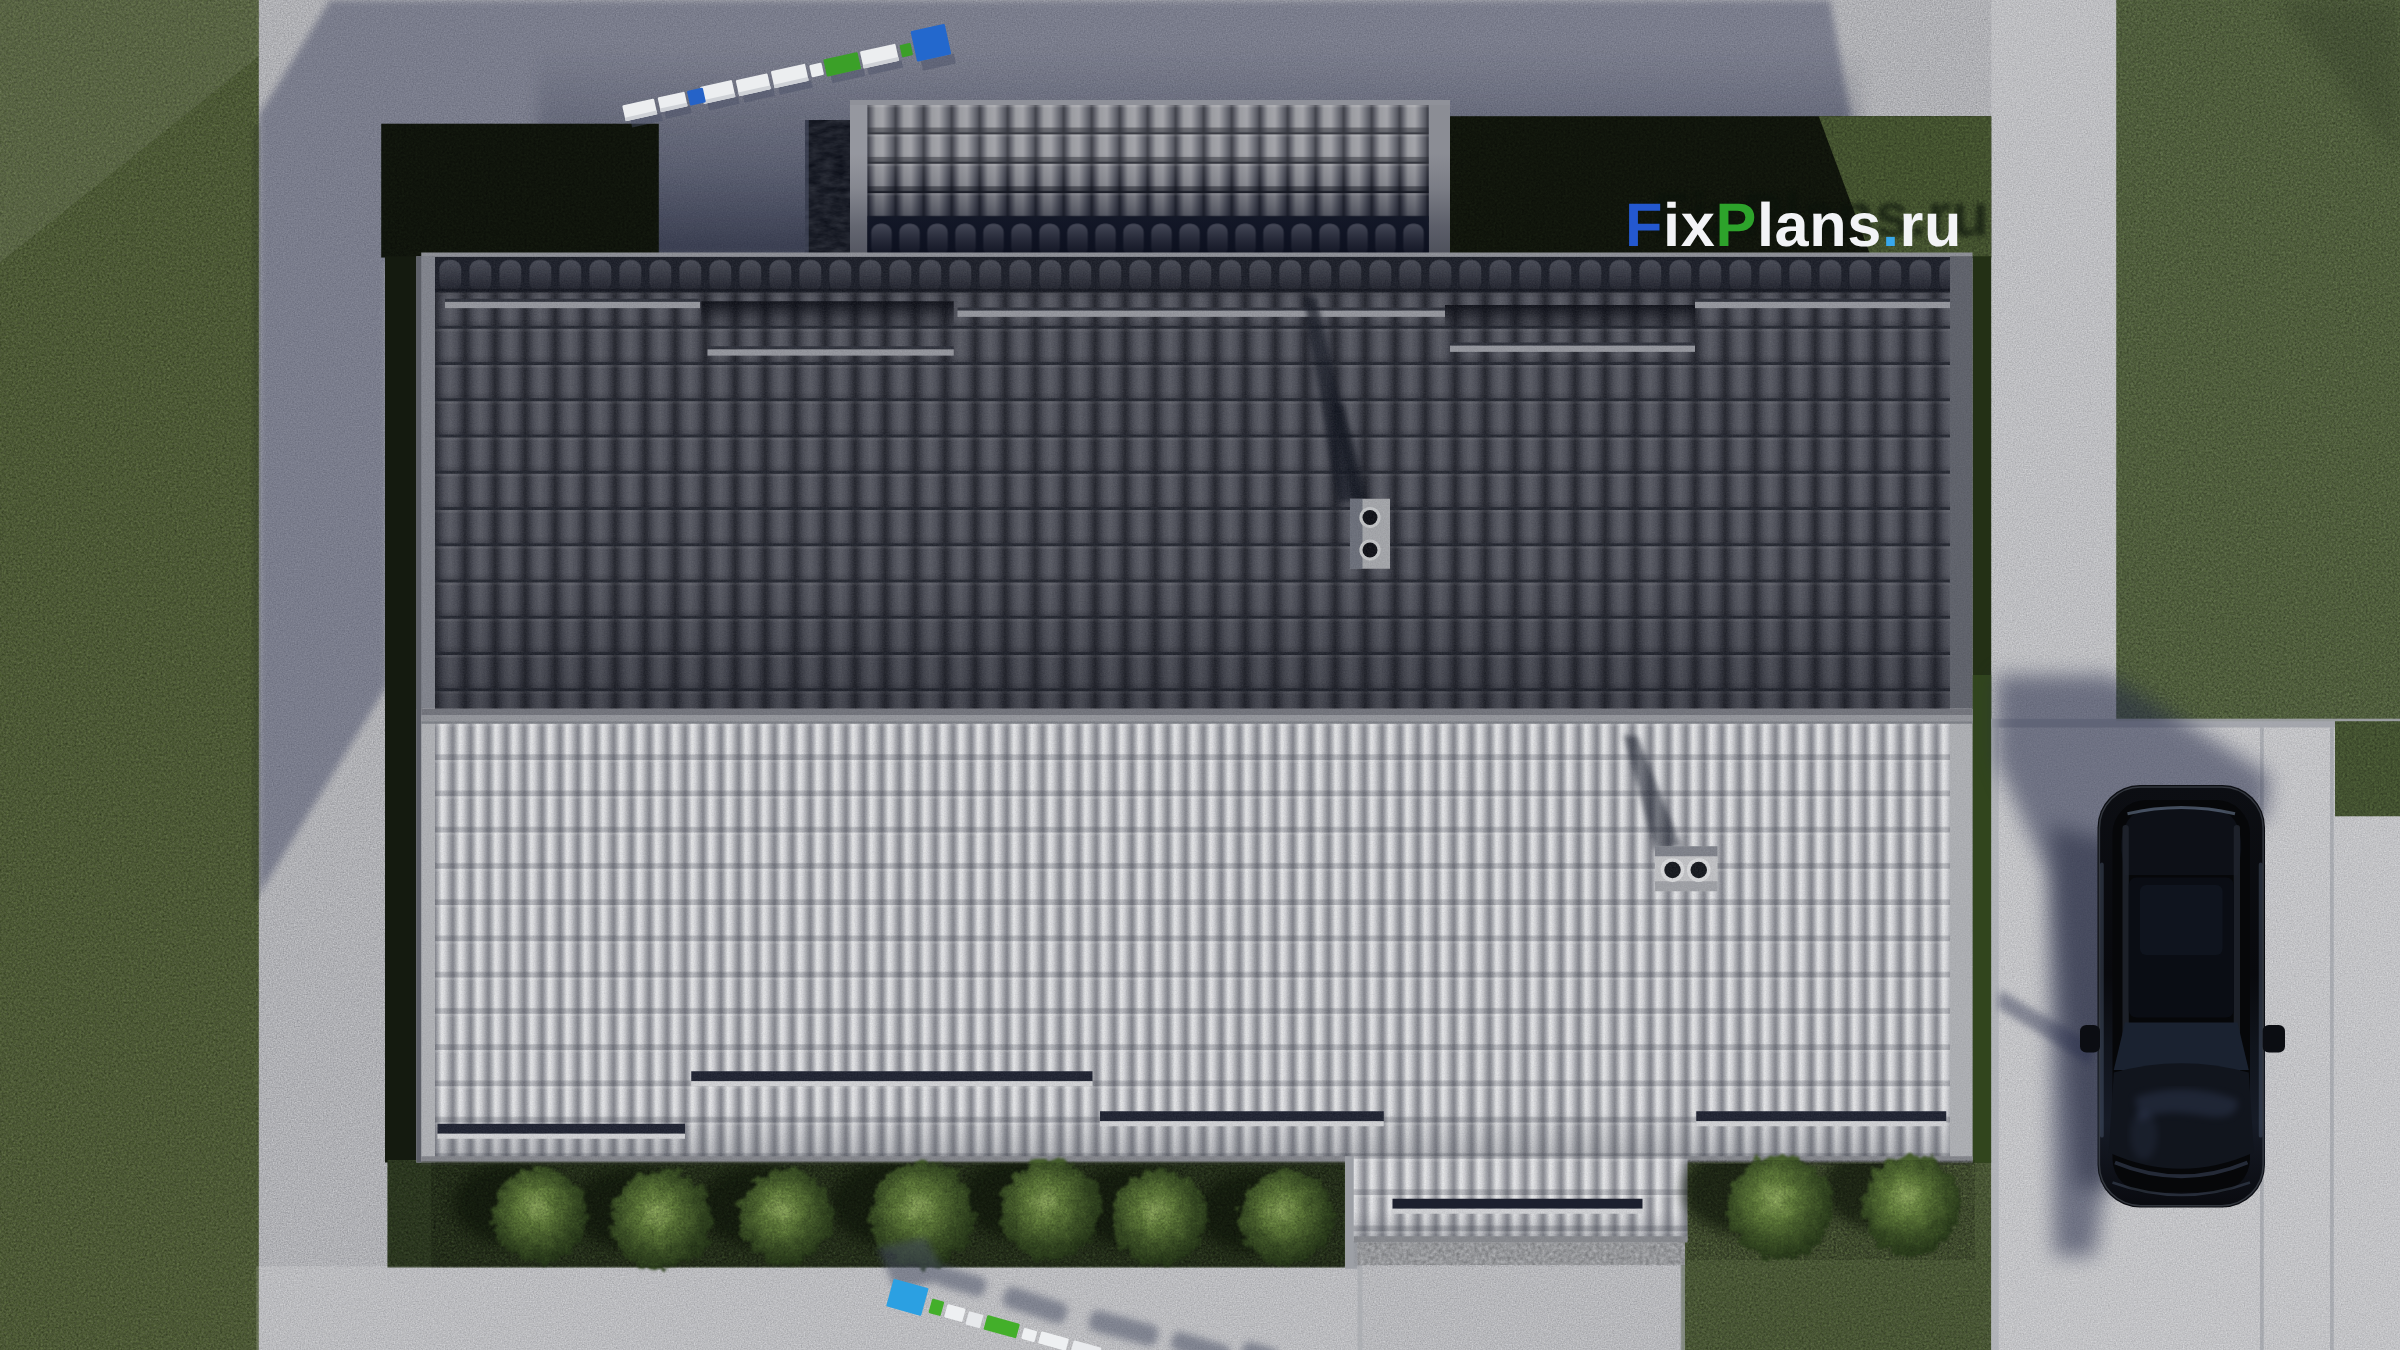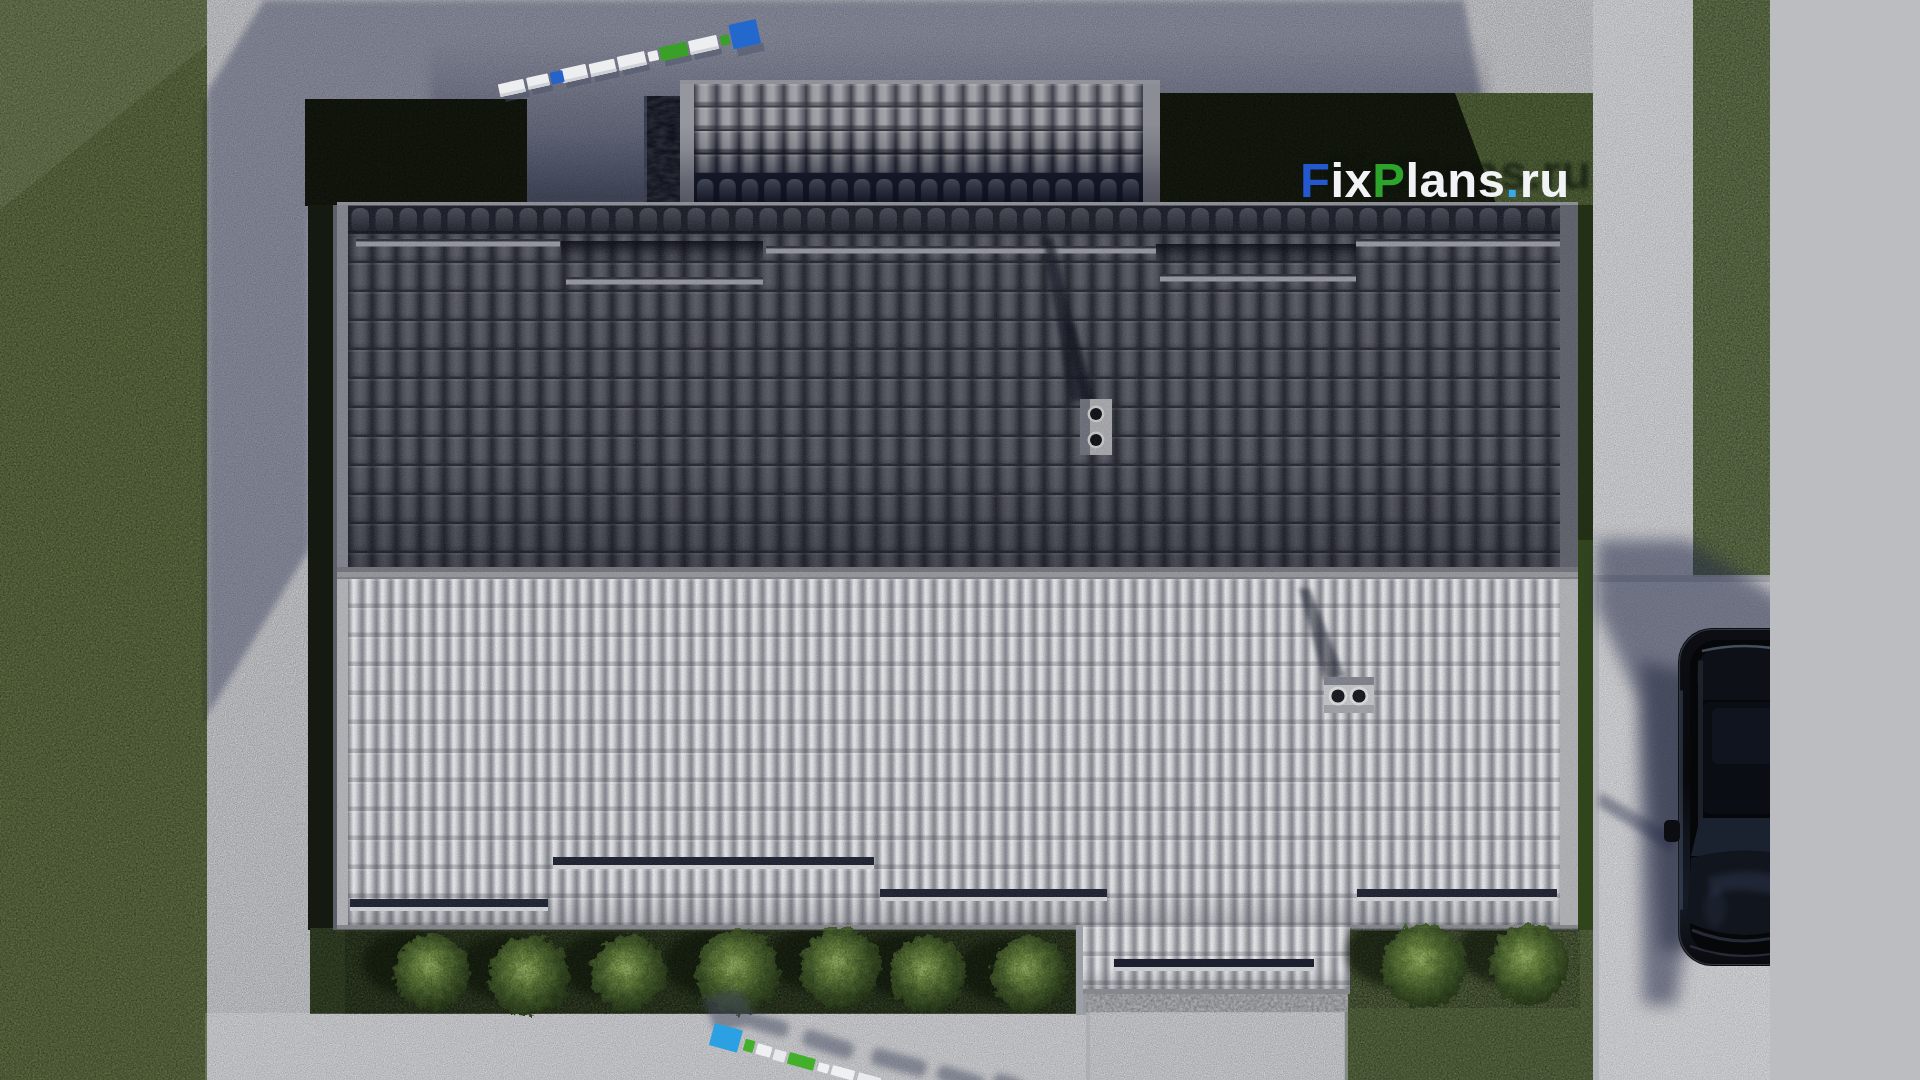--- a/index.html
+++ b/index.html
@@ -1,16 +1,16 @@
 <!DOCTYPE html>
 <html><head>
 <meta charset="utf-8">
 <style>
   html,body{margin:0;padding:0;background:#bcbdc1;}
-  #scene{position:relative;width:1770px;height:1080px;overflow:hidden;font-family:"Liberation Sans", sans-serif;}
+  #scene{position:relative;width:1920px;height:1080px;overflow:hidden;font-family:"Liberation Sans", sans-serif;}
   svg{display:block;}
 </style>
 </head>
 <body>
 <div id="scene">
 <svg width="1920" height="1080" viewBox="0 0 1920 1080" color-interpolation-filters="sRGB">
 <defs>
 <filter id="spD" x="0" y="0" width="100%" height="100%">
   <feTurbulence type="fractalNoise" baseFrequency="0.55" numOctaves="4" seed="7" result="t"></feTurbulence>
   <feColorMatrix in="t" type="matrix" values="0 0 0 0 0  0 0 0 0 0  0 0 0 0 0  0.9 0.9 0 0 -0.45" result="c"></feColorMatrix>

